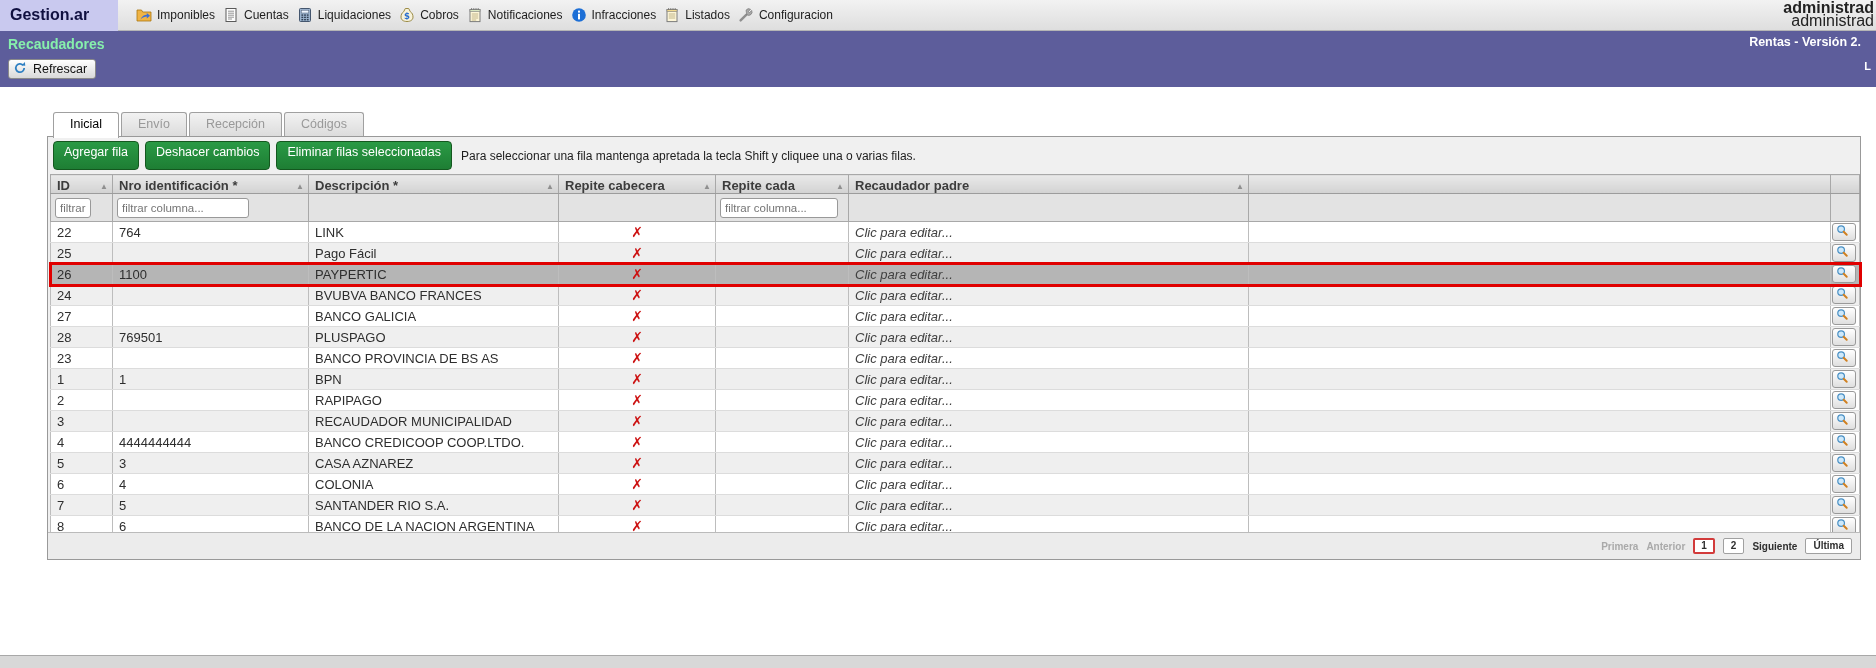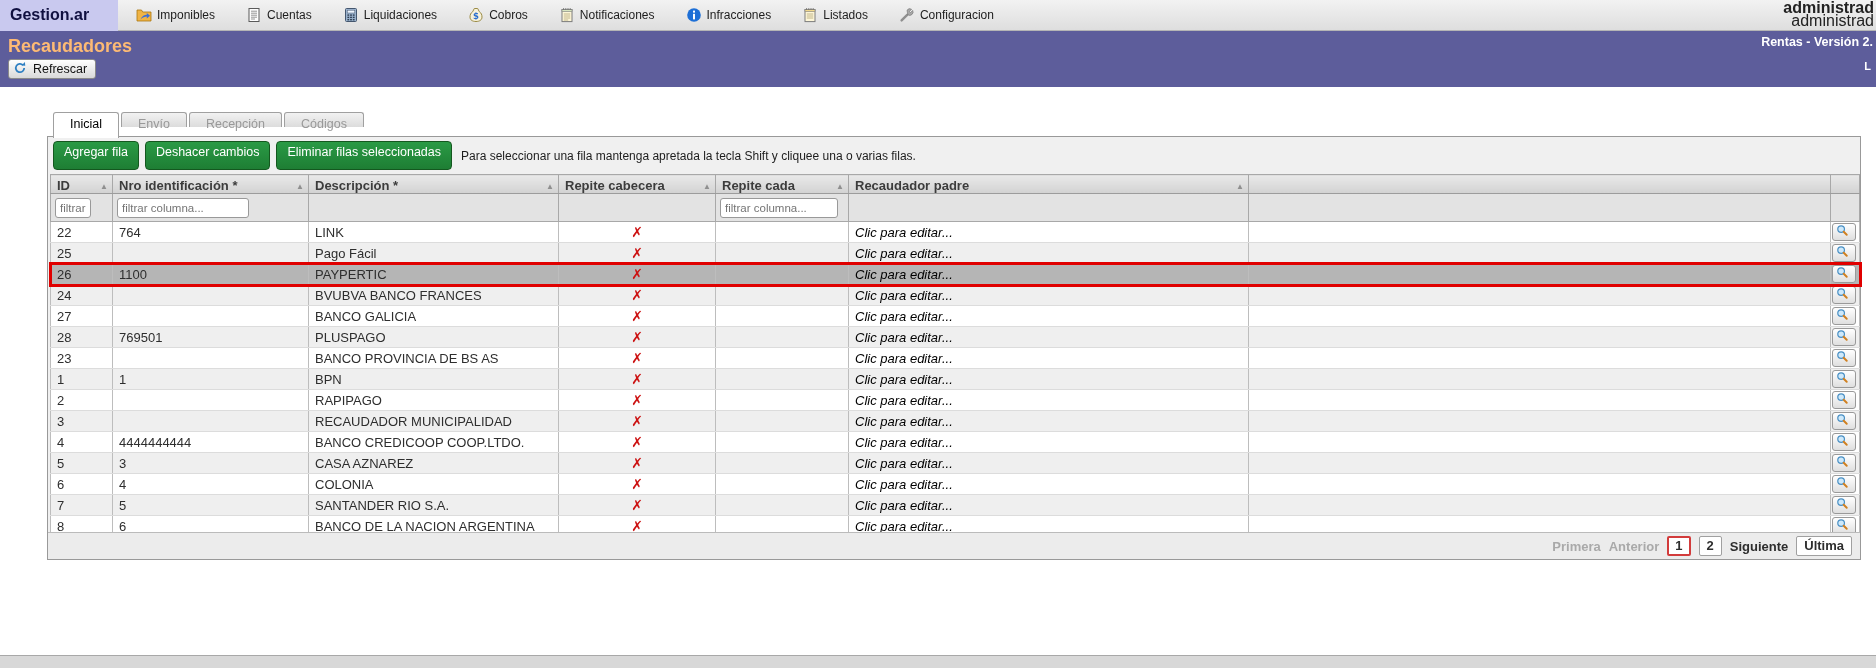--- a/index.html
+++ b/index.html
@@ -6,42 +6,42 @@
   html,body { width:1876px; height:668px; overflow:hidden; background:#fff;
     font-family:"Liberation Sans","DejaVu Sans",sans-serif; }
 
   
   .topbar { position:absolute; top:0; left:0; width:100%; height:31px;
     background:linear-gradient(#f2f2f2,#dedede); border-bottom:1px solid #b5b5b5;
     display:flex; align-items:center; }
   .logo { height:31px; width:118px; background:var(--logo-bg,#c9c9ef);
     display:flex; align-items:center; padding-left:10px;
     font-weight:bold; font-size:16px; color:#101040; }
-  .menu { display:flex; align-items:center; gap:31px; margin-left:18px; }
+  .menu { display:flex; align-items:center; gap:8px; margin-left:18px; }
   .menu-item { display:flex; align-items:center; gap:5px; font-size:12px; color:#1d1d1d; cursor:pointer; }
   .mi { width:16px; height:16px; display:inline-block; }
   .mi svg { width:16px; height:16px; display:block; }
   .userbox { position:absolute; right:2px; top:1px; text-align:right; font-size:16px; color:#222; line-height:13px; }
   .userbox .u1 { font-weight:bold; }
 
   
   .band { position:absolute; top:31px; left:0; width:100%; height:56px; background:var(--header-purple,#5d5d9b); }
-  .page-title { position:absolute; left:8px; top:5px; color:#fdba74; font-weight:bold; font-size:18px; }
-  .version { position:absolute; right:3px; top:4px; color:#fff; font-weight:bold; font-size:12.5px; white-space:nowrap; }
+  .page-title { position:absolute; left:8px; top:5px; color:#86efac; font-weight:bold; font-size:14px; }
+  .version { position:absolute; right:15px; top:4px; color:#fff; font-weight:bold; font-size:12.5px; white-space:nowrap; }
   .corner-link { position:absolute; right:5px; top:29px; color:#fff; font-weight:bold; font-size:11px; }
   .refresh-btn { position:absolute; left:8px; top:28px; height:20px;
     background:linear-gradient(#fefefe,#d9d9d9); border:1px solid #8a8a8a; border-radius:3px;
     display:inline-flex; align-items:center; gap:4px; padding:0 8px 0 4px;
     font-size:12.5px; color:#111; cursor:pointer; font-family:inherit; }
   .refresh-btn svg { width:14px; height:14px; }
 
   
   .panel { position:absolute; left:47px; top:112px; width:1814px; height:448px; }
   .tabs { position:absolute; top:0; left:6px; display:flex; gap:2px; z-index:2; }
-  .tab { height:15px; padding:4px 16px 0; font-size:12.5px; border:1px solid #a0a0a0; border-bottom:none;
+  .tab { height:24px; padding:4px 16px 0; font-size:12.5px; border:1px solid #a0a0a0; border-bottom:none;
     border-radius:3px 3px 0 0; background:linear-gradient(#f2f2f2,#dcdcdc); color:#999; cursor:pointer; }
   .tab.active { background:#fff; color:#000; position:relative; z-index:3; height:26px; }
   .panel-body { position:absolute; top:24px; left:0; right:0; bottom:0;
     border:1px solid #999; background:#f0f0f0; }
 
   
   .toolbar { display:flex; align-items:center; gap:6px; padding:4px 5px; }
   .gbtn { background:linear-gradient(var(--accent-green-light,#2a9a45),var(--accent-green,#1e7e34));
     border:1px solid #14581f; border-radius:4px; color:#fff; font-weight:normal; font-size:12.5px;
     padding:3px 10px 10px; cursor:pointer; font-family:inherit; }
@@ -57,29 +57,29 @@
   tr.filters input { height:20px; border:1px solid #999; border-radius:3px; font-size:11.5px; padding:0 4px;
     font-family:inherit; color:#444; }
   .fi-id { width:36px; } .fi-nro { width:132px; } .fi-cada { width:118px; }
   tbody td { height:21px; font-size:13px; color:#2e2e2e; padding:0 6px; border-right:1px solid #bdbdbd;
     border-bottom:1px solid #dcdcdc; white-space:nowrap; overflow:hidden; }
   tbody td:first-child { border-left:1px solid #bdbdbd; }
   tbody tr:nth-child(even) { background:#efefef; }
   tbody tr.selected { background:var(--selected-bg,#b5b5b5); outline:3px solid var(--selected-border,#e00000); outline-offset:-1px; position:relative; z-index:1; }
   td.c { text-align:center; }
   .cross { color:var(--cross-red,#cc1111); font-weight:bold; font-size:14px; }
-  td.edit { font-style:italic; color:#000000; cursor:pointer; }
+  td.edit { font-style:italic; color:#404040; cursor:pointer; }
   td.mag { padding:0 1px; border-right:1px solid #bdbdbd; }
   .magbtn { width:24px; height:18px; border:1px solid #999; border-radius:3px;
     background:linear-gradient(#fff,#dfdfdf); cursor:pointer; display:flex; align-items:center; justify-content:center; padding:0; }
   .magbtn svg { width:13px; height:13px; }
 
   
   .pager { position:absolute; bottom:0; left:0; right:0; height:27px; background:#ececec; border-top:1px solid #bbb;
-    display:flex; align-items:center; justify-content:flex-end; gap:8px; padding-right:8px; font-size:13px; }
+    display:flex; align-items:center; justify-content:flex-end; gap:8px; padding-right:8px; font-size:10px; }
   .pg { color:#a9a9a9; font-weight:bold; cursor:default; }
   .pg.on { color:#2e2e2e; cursor:pointer; }
   .pnum { border:1px solid #a0a0a0; background:#fff; color:#2e2e2e; font-weight:bold;
     padding:1px 7px 2px; border-radius:2px; cursor:pointer; }
   .pnum.current { border:2px solid #d23b3b; padding:0 6px 1px; }
   .pbox { border:1px solid #a0a0a0; background:#fff; color:#2e2e2e; font-weight:bold;
     padding:1px 7px 2px; border-radius:2px; cursor:pointer; }
 
   .bottombar { position:absolute; left:0; bottom:0; width:100%; height:13px;
     background:#d8d8d8; border-top:1px solid #a8a8a8; }

